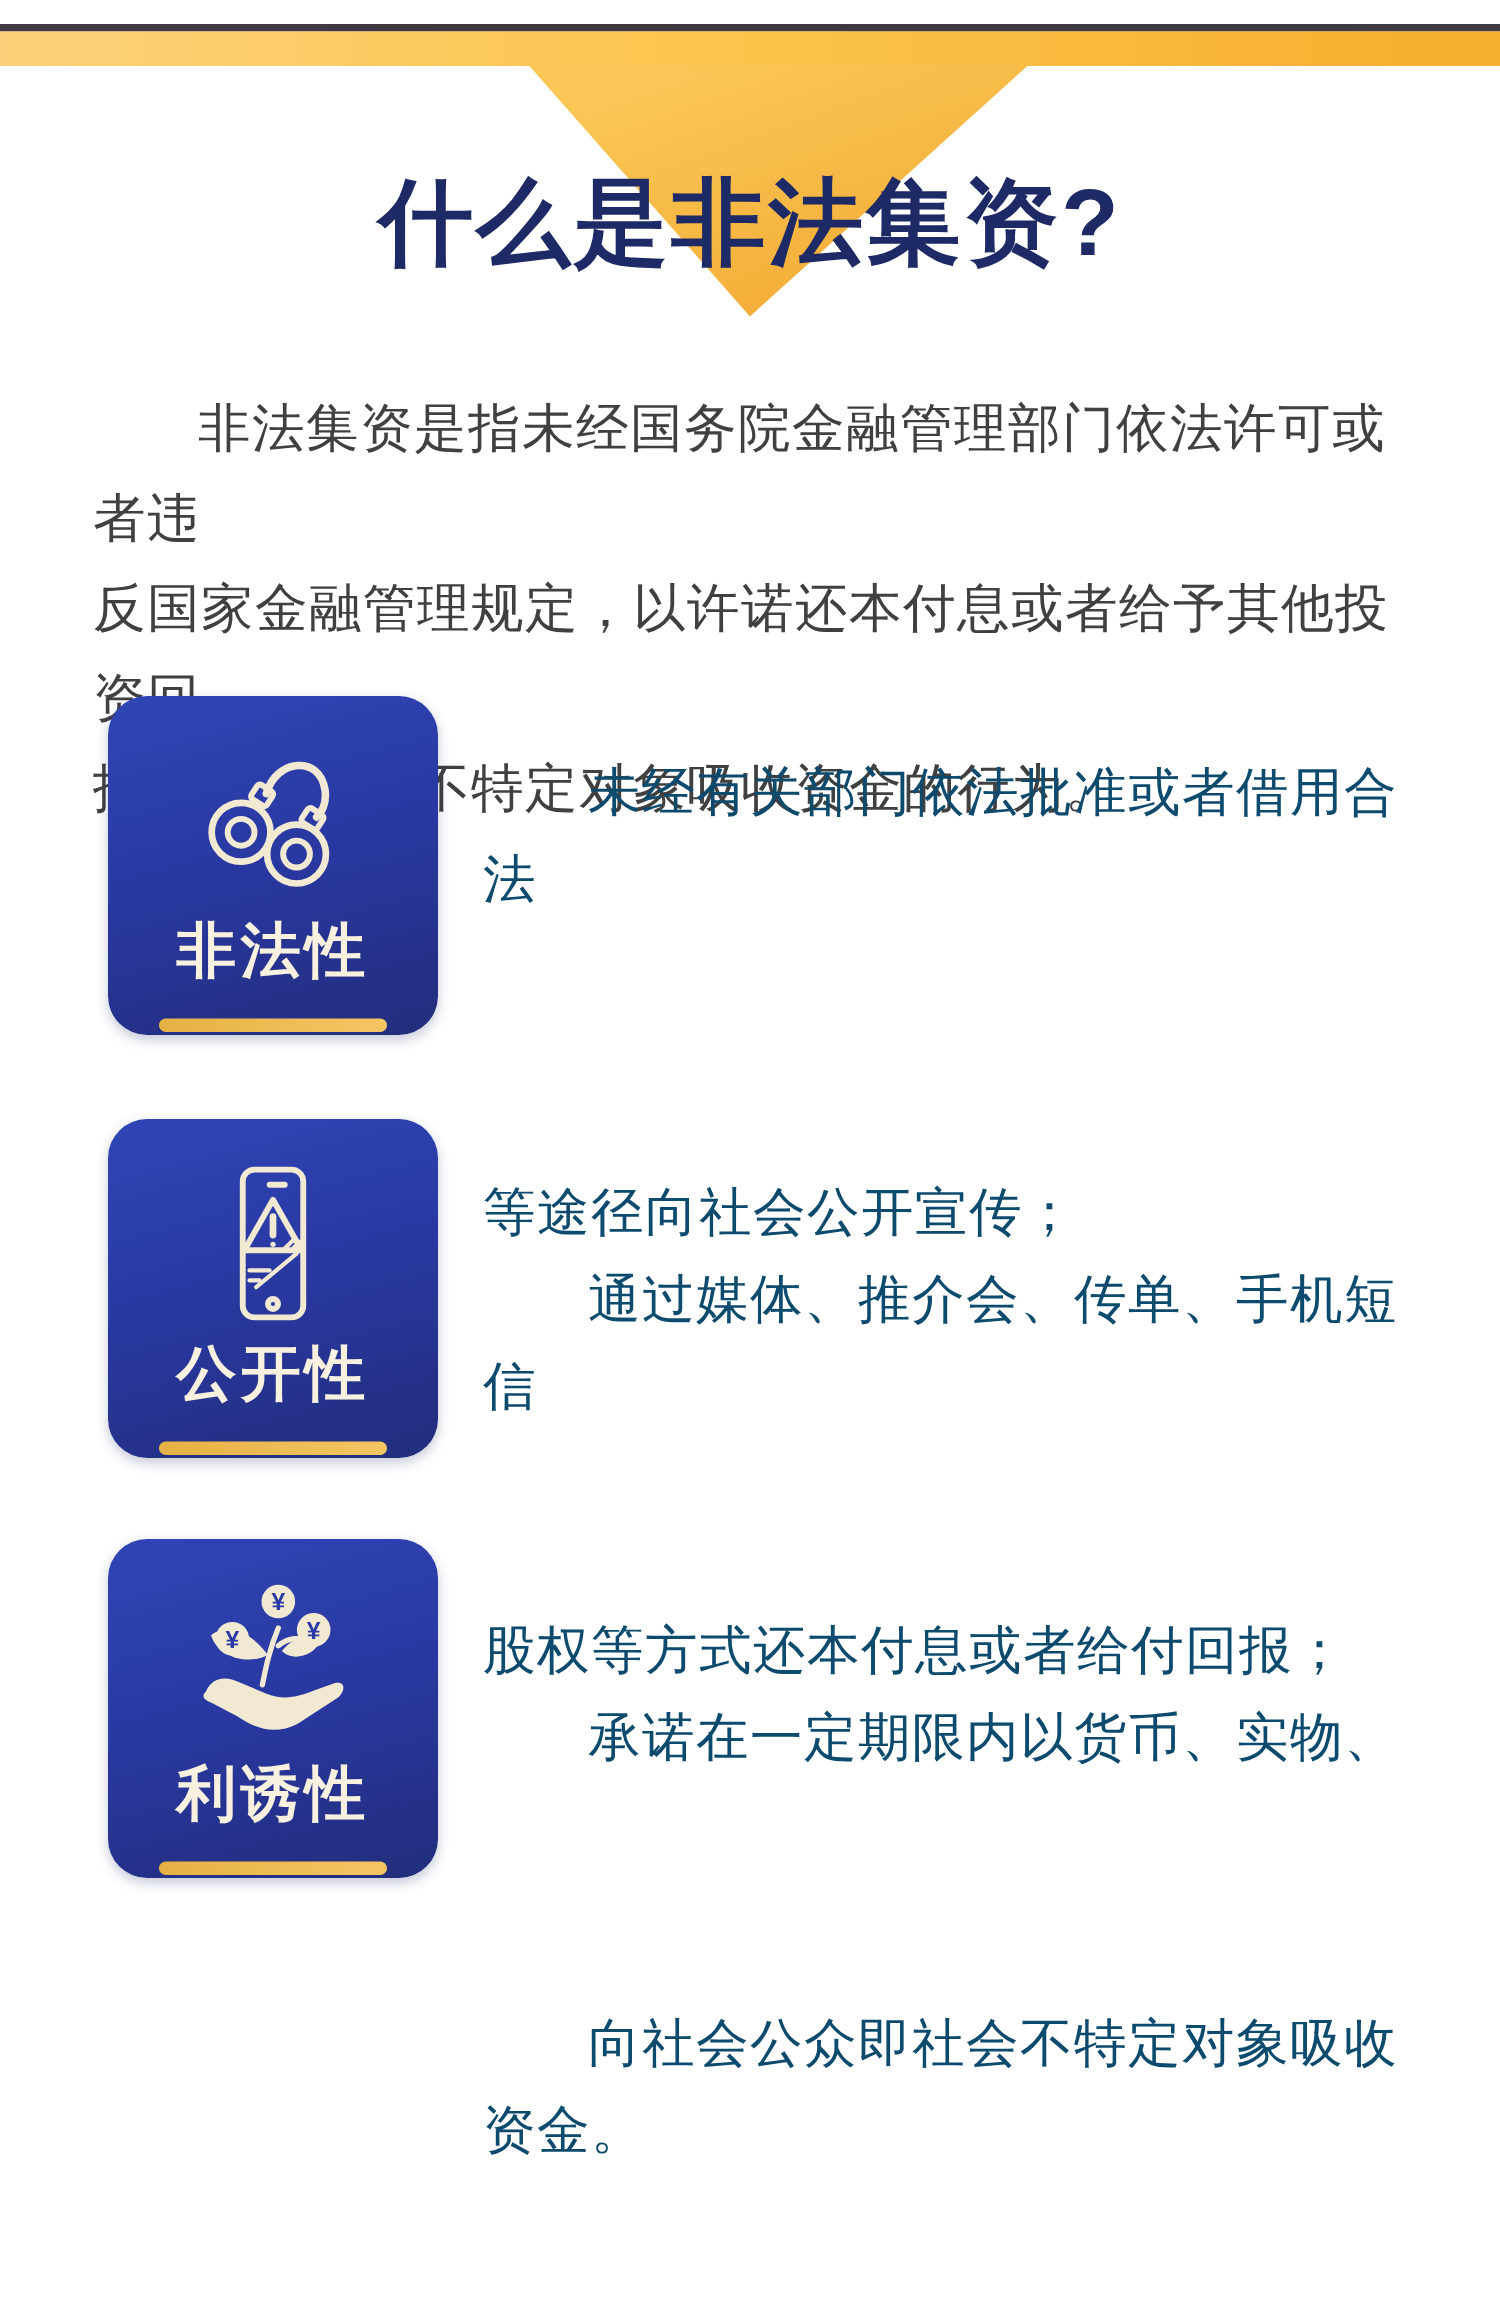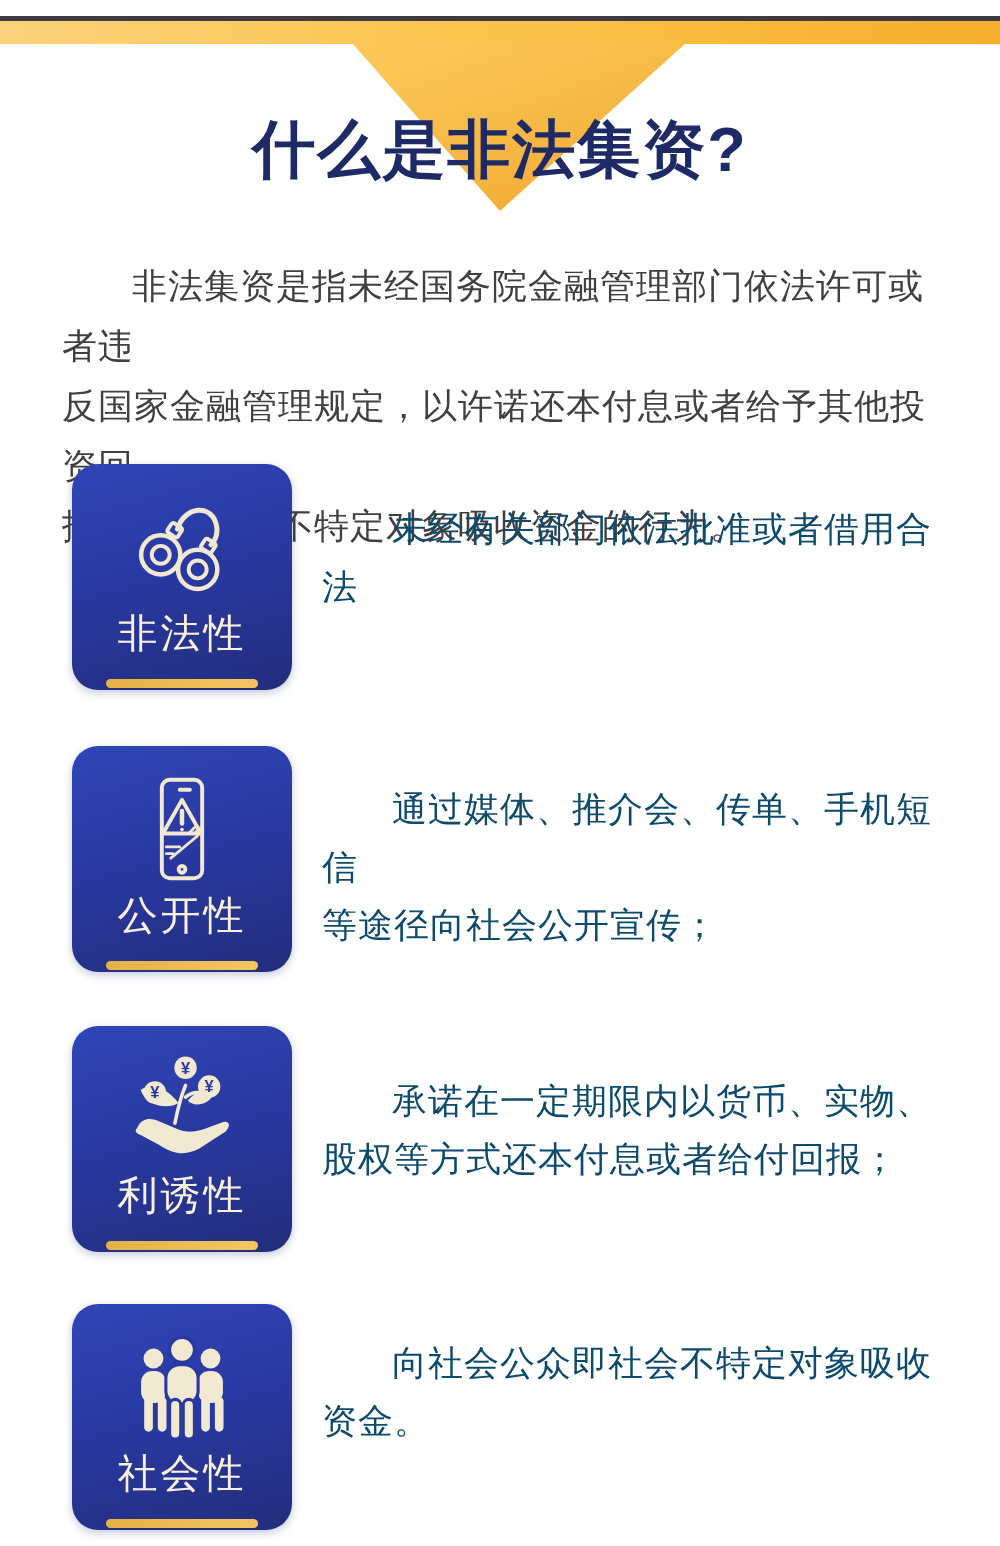--- a/index.html
+++ b/index.html
@@ -20,21 +20,21 @@
   
   .intro{position:absolute;left:62px;top:240px;width:880px;
     font-size:35px;line-height:60px;color:#404040;letter-spacing:1px;}
   .line.indent{text-indent:2em;}
   
   .card{position:absolute;left:72px;width:220px;height:226px;border-radius:26px;
     background:linear-gradient(165deg,#2f45b6 0%,#2938a0 50%,#222d7b 100%);
     display:flex;flex-direction:column;align-items:center;
     box-shadow:0 3px 8px rgba(30,42,102,.25);}
   .card-icon{margin-top:24px;height:118px;display:flex;align-items:center;justify-content:center;}
-  .card-label{font-size:40px;font-weight:400;color:#f9f1df;letter-spacing:3px;margin-top:0px;}
+  .card-label{font-size:40px;font-weight:700;color:#f9f1df;letter-spacing:3px;margin-top:0px;}
   .card-bar{position:absolute;bottom:2px;left:50%;transform:translateX(-50%);
     width:152px;height:9px;border-radius:5px;
     background:linear-gradient(90deg,#e6b145,#f4c662);}
   
   .section-text{position:absolute;left:322px;width:620px;
     font-size:35px;line-height:58px;color:#0c4a6e;letter-spacing:1px;}
   svg{display:block;}
 </style>
 </head>
 <body>
@@ -85,22 +85,22 @@
         <line x1="40" y1="76" x2="64" y2="56" stroke-width="2.5"></line>
         <line x1="36" y1="66" x2="48" y2="66" stroke-width="2.5"></line>
         <line x1="36" y1="72" x2="42" y2="72" stroke-width="2.5"></line>
         <circle cx="50" cy="86" r="3"></circle>
       </svg>
     </div>
     <div class="card-label">公开性</div>
     <div class="card-bar"></div>
   </div>
   <div class="section-text" style="top:764px">
+    <div class="line">等途径向社会公开宣传；</div>
     <div class="line indent">通过媒体、推介会、传单、手机短信</div>
-    <div class="line">等途径向社会公开宣传；</div>
   </div>
 
   <div class="card" style="top:1010px">
     <div class="card-icon">
       <svg width="118" height="118" viewBox="0 0 100 100" fill="none" stroke-linecap="round">
         <path d="M44,62 C46,52 48,42 53,30" stroke="#f2e9d3" stroke-width="3"></path>
         <path d="M53,40 C59,35 66,35 70,38" stroke="#f2e9d3" stroke-width="3"></path>
         <path d="M47,45 C36,30 22,28 15,34 C19,47 37,51 47,45 Z" fill="#f2e9d3" stroke="none"></path>
         <path d="M55,43 C62,34 72,33 77,37 C73,46 61,49 55,43 Z" fill="#f2e9d3" stroke="none"></path>
         <circle cx="27" cy="36" r="9.5" fill="#f2e9d3" stroke="none"></circle>
@@ -109,44 +109,22 @@
         <text x="27" y="41" font-size="14" font-weight="bold" fill="#2a3aa4" text-anchor="middle" font-family="Liberation Sans, sans-serif">¥</text>
         <text x="53" y="20" font-size="14" font-weight="bold" fill="#2a3aa4" text-anchor="middle" font-family="Liberation Sans, sans-serif">¥</text>
         <text x="73" y="36" font-size="14" font-weight="bold" fill="#2a3aa4" text-anchor="middle" font-family="Liberation Sans, sans-serif">¥</text>
         <path d="M12,66 C16,57 24,57 32,61 L46,67 C56,71 64,69 74,65 L85,61 C91,60 91,65 87,69 L64,84 C52,90 42,88 30,80 L15,72 C10,70 10,68 12,66 Z" fill="#f2e9d3" stroke="none"></path>
       </svg>
     </div>
     <div class="card-label">利诱性</div>
     <div class="card-bar"></div>
   </div>
   <div class="section-text" style="top:1056px">
+    <div class="line">股权等方式还本付息或者给付回报；</div>
     <div class="line indent">承诺在一定期限内以货币、实物、</div>
-    <div class="line">股权等方式还本付息或者给付回报；</div>
   </div>
 
-  <div class="card" style="top:1288px">
-    <div class="card-icon">
-      <svg width="124" height="124" viewBox="0 0 100 100" fill="#f2e9d3" stroke="none">
-        <circle cx="27" cy="27" r="8"></circle>
-        <rect x="17" y="37" width="20" height="26" rx="9"></rect>
-        <rect x="19.5" y="58" width="7" height="28" rx="3.5"></rect>
-        <rect x="30.5" y="58" width="7" height="28" rx="3.5"></rect>
-        <circle cx="73" cy="27" r="8"></circle>
-        <rect x="63" y="37" width="20" height="26" rx="9"></rect>
-        <rect x="65.5" y="58" width="7" height="28" rx="3.5"></rect>
-        <rect x="76.5" y="58" width="7" height="28" rx="3.5"></rect>
-        <g stroke="#2a39a2" stroke-width="2.5">
-          <circle cx="50" cy="20" r="10"></circle>
-          <rect x="37" y="32" width="26" height="32" rx="11"></rect>
-          <rect x="40" y="60" width="9" height="32" rx="4.5"></rect>
-          <rect x="51" y="60" width="9" height="32" rx="4.5"></rect>
-        </g>
-      </svg>
-    </div>
-    <div class="card-label">社会性</div>
-    <div class="card-bar"></div>
-  </div>
   <div class="section-text" style="top:1318px">
     <div class="line indent">向社会公众即社会不特定对象吸收</div>
     <div class="line">资金。</div>
   </div>
 
 </div>
 
 </body></html>

